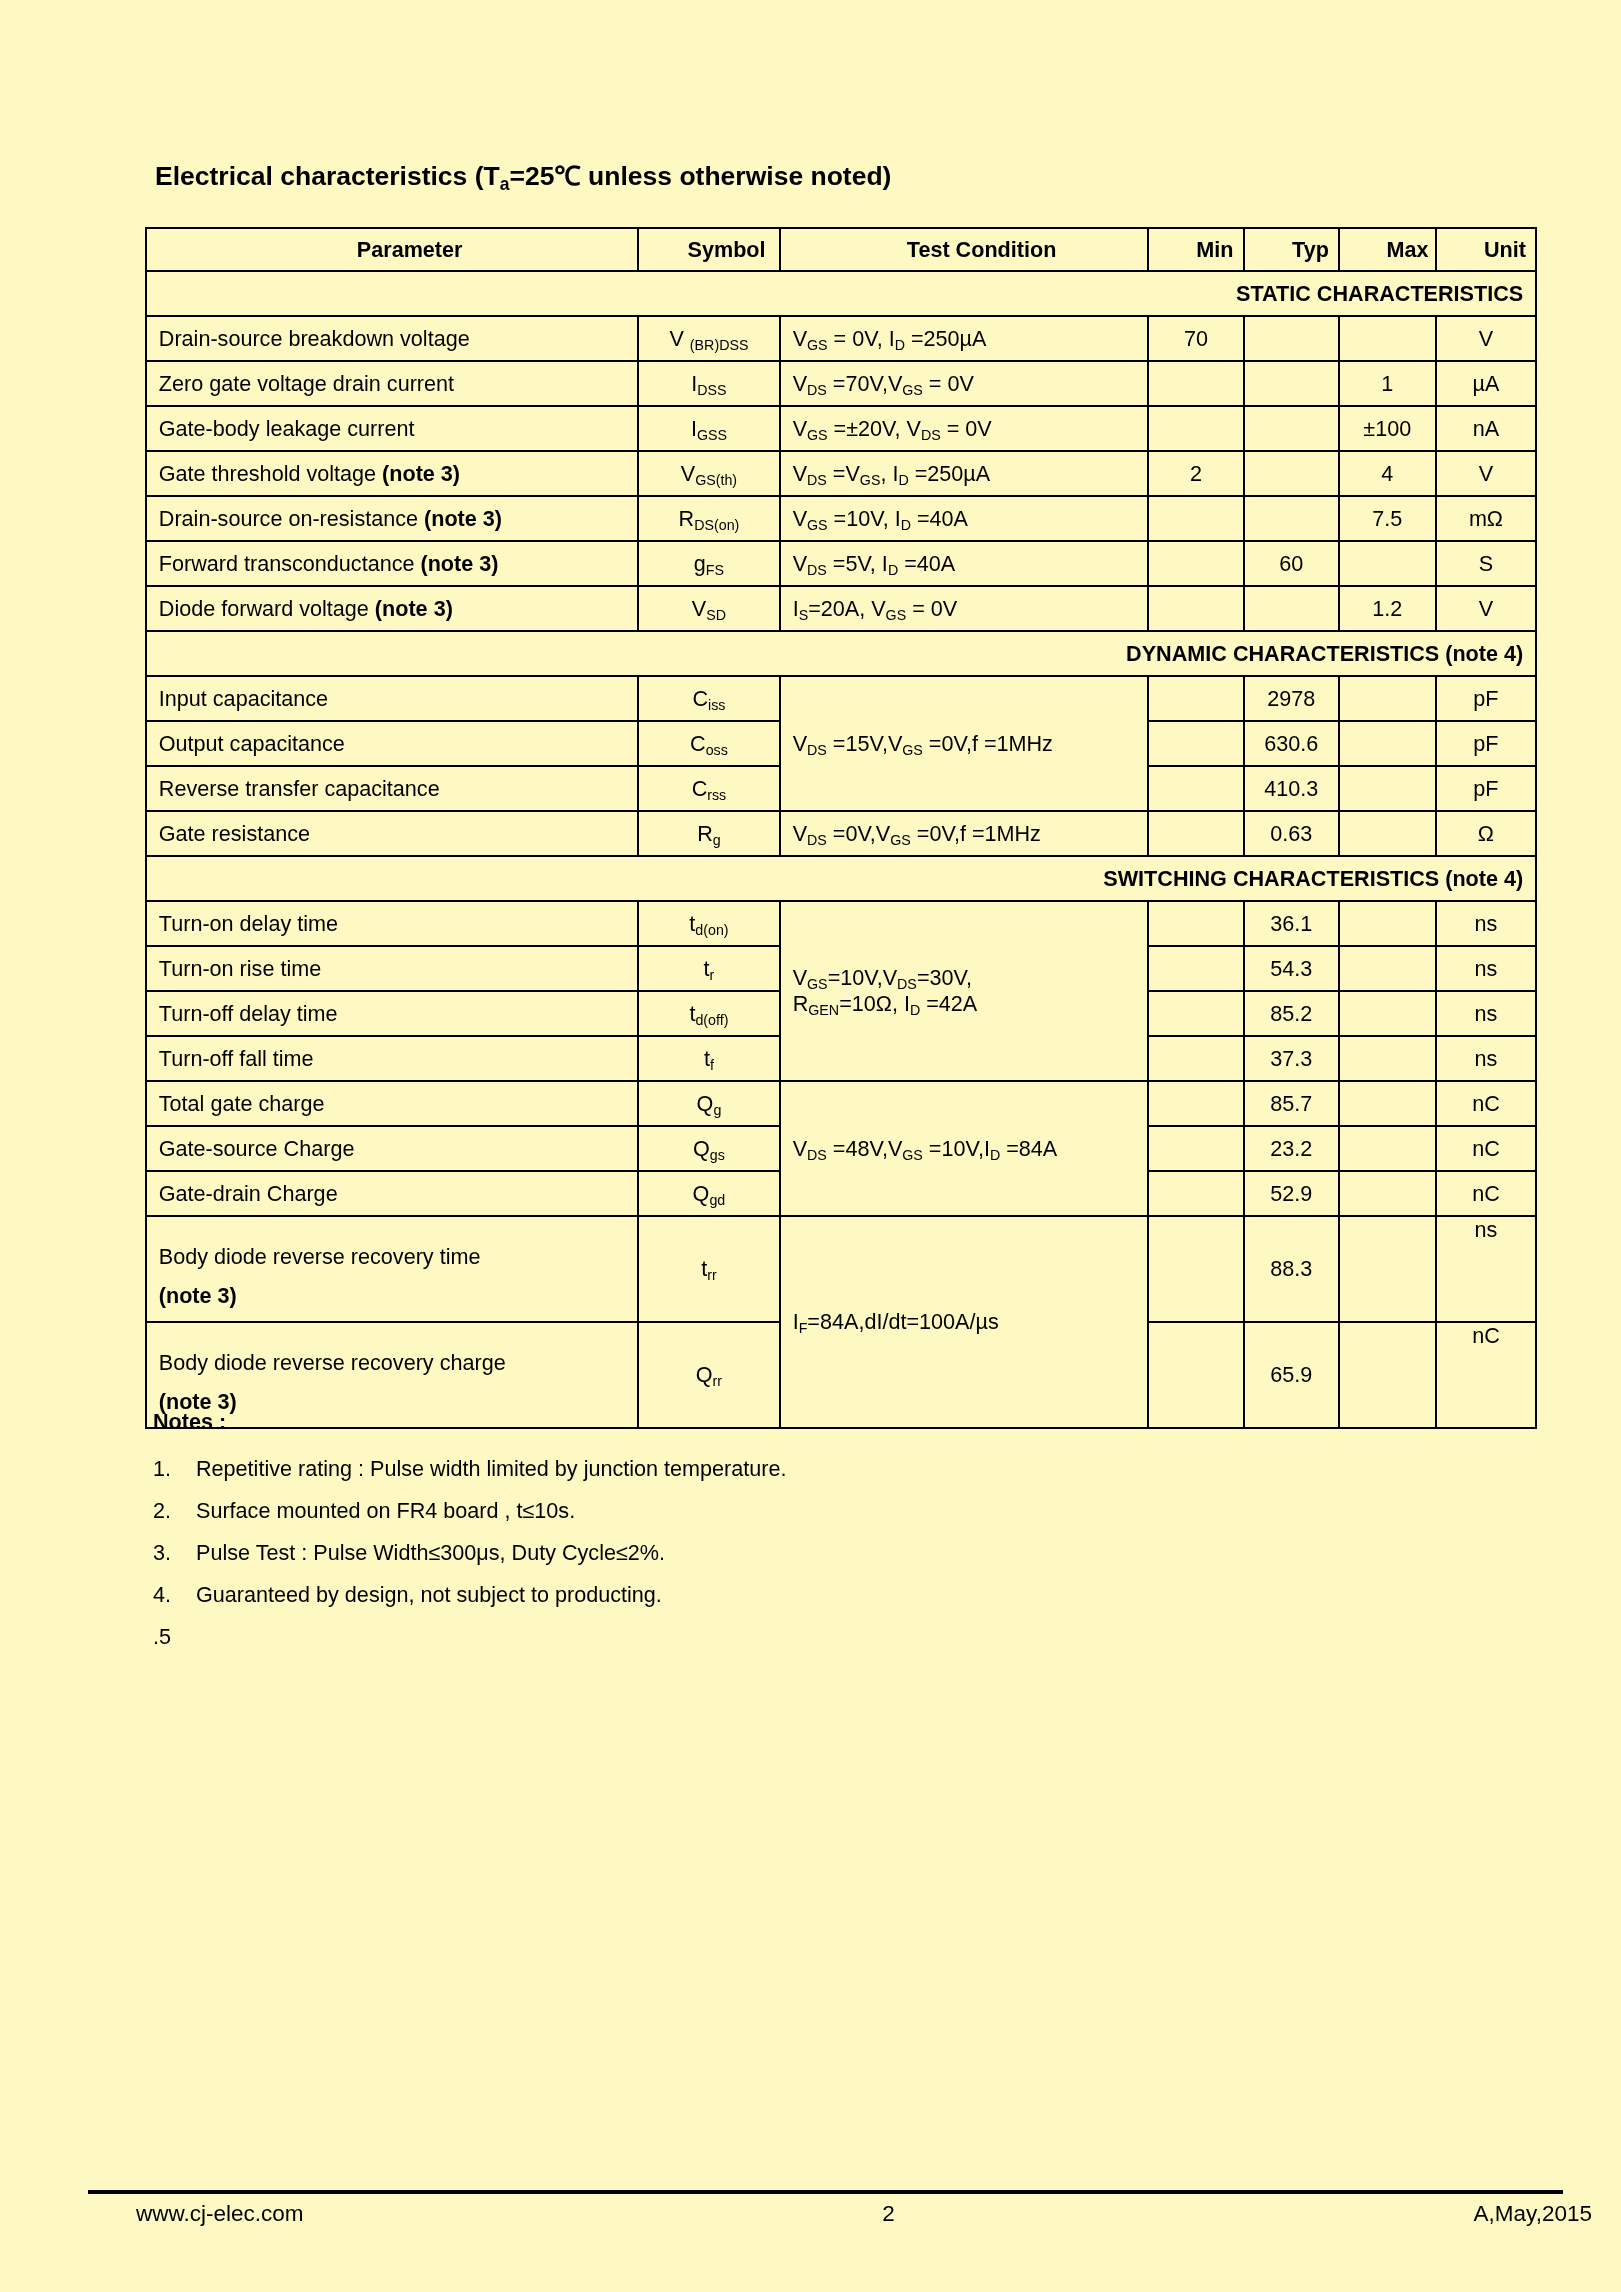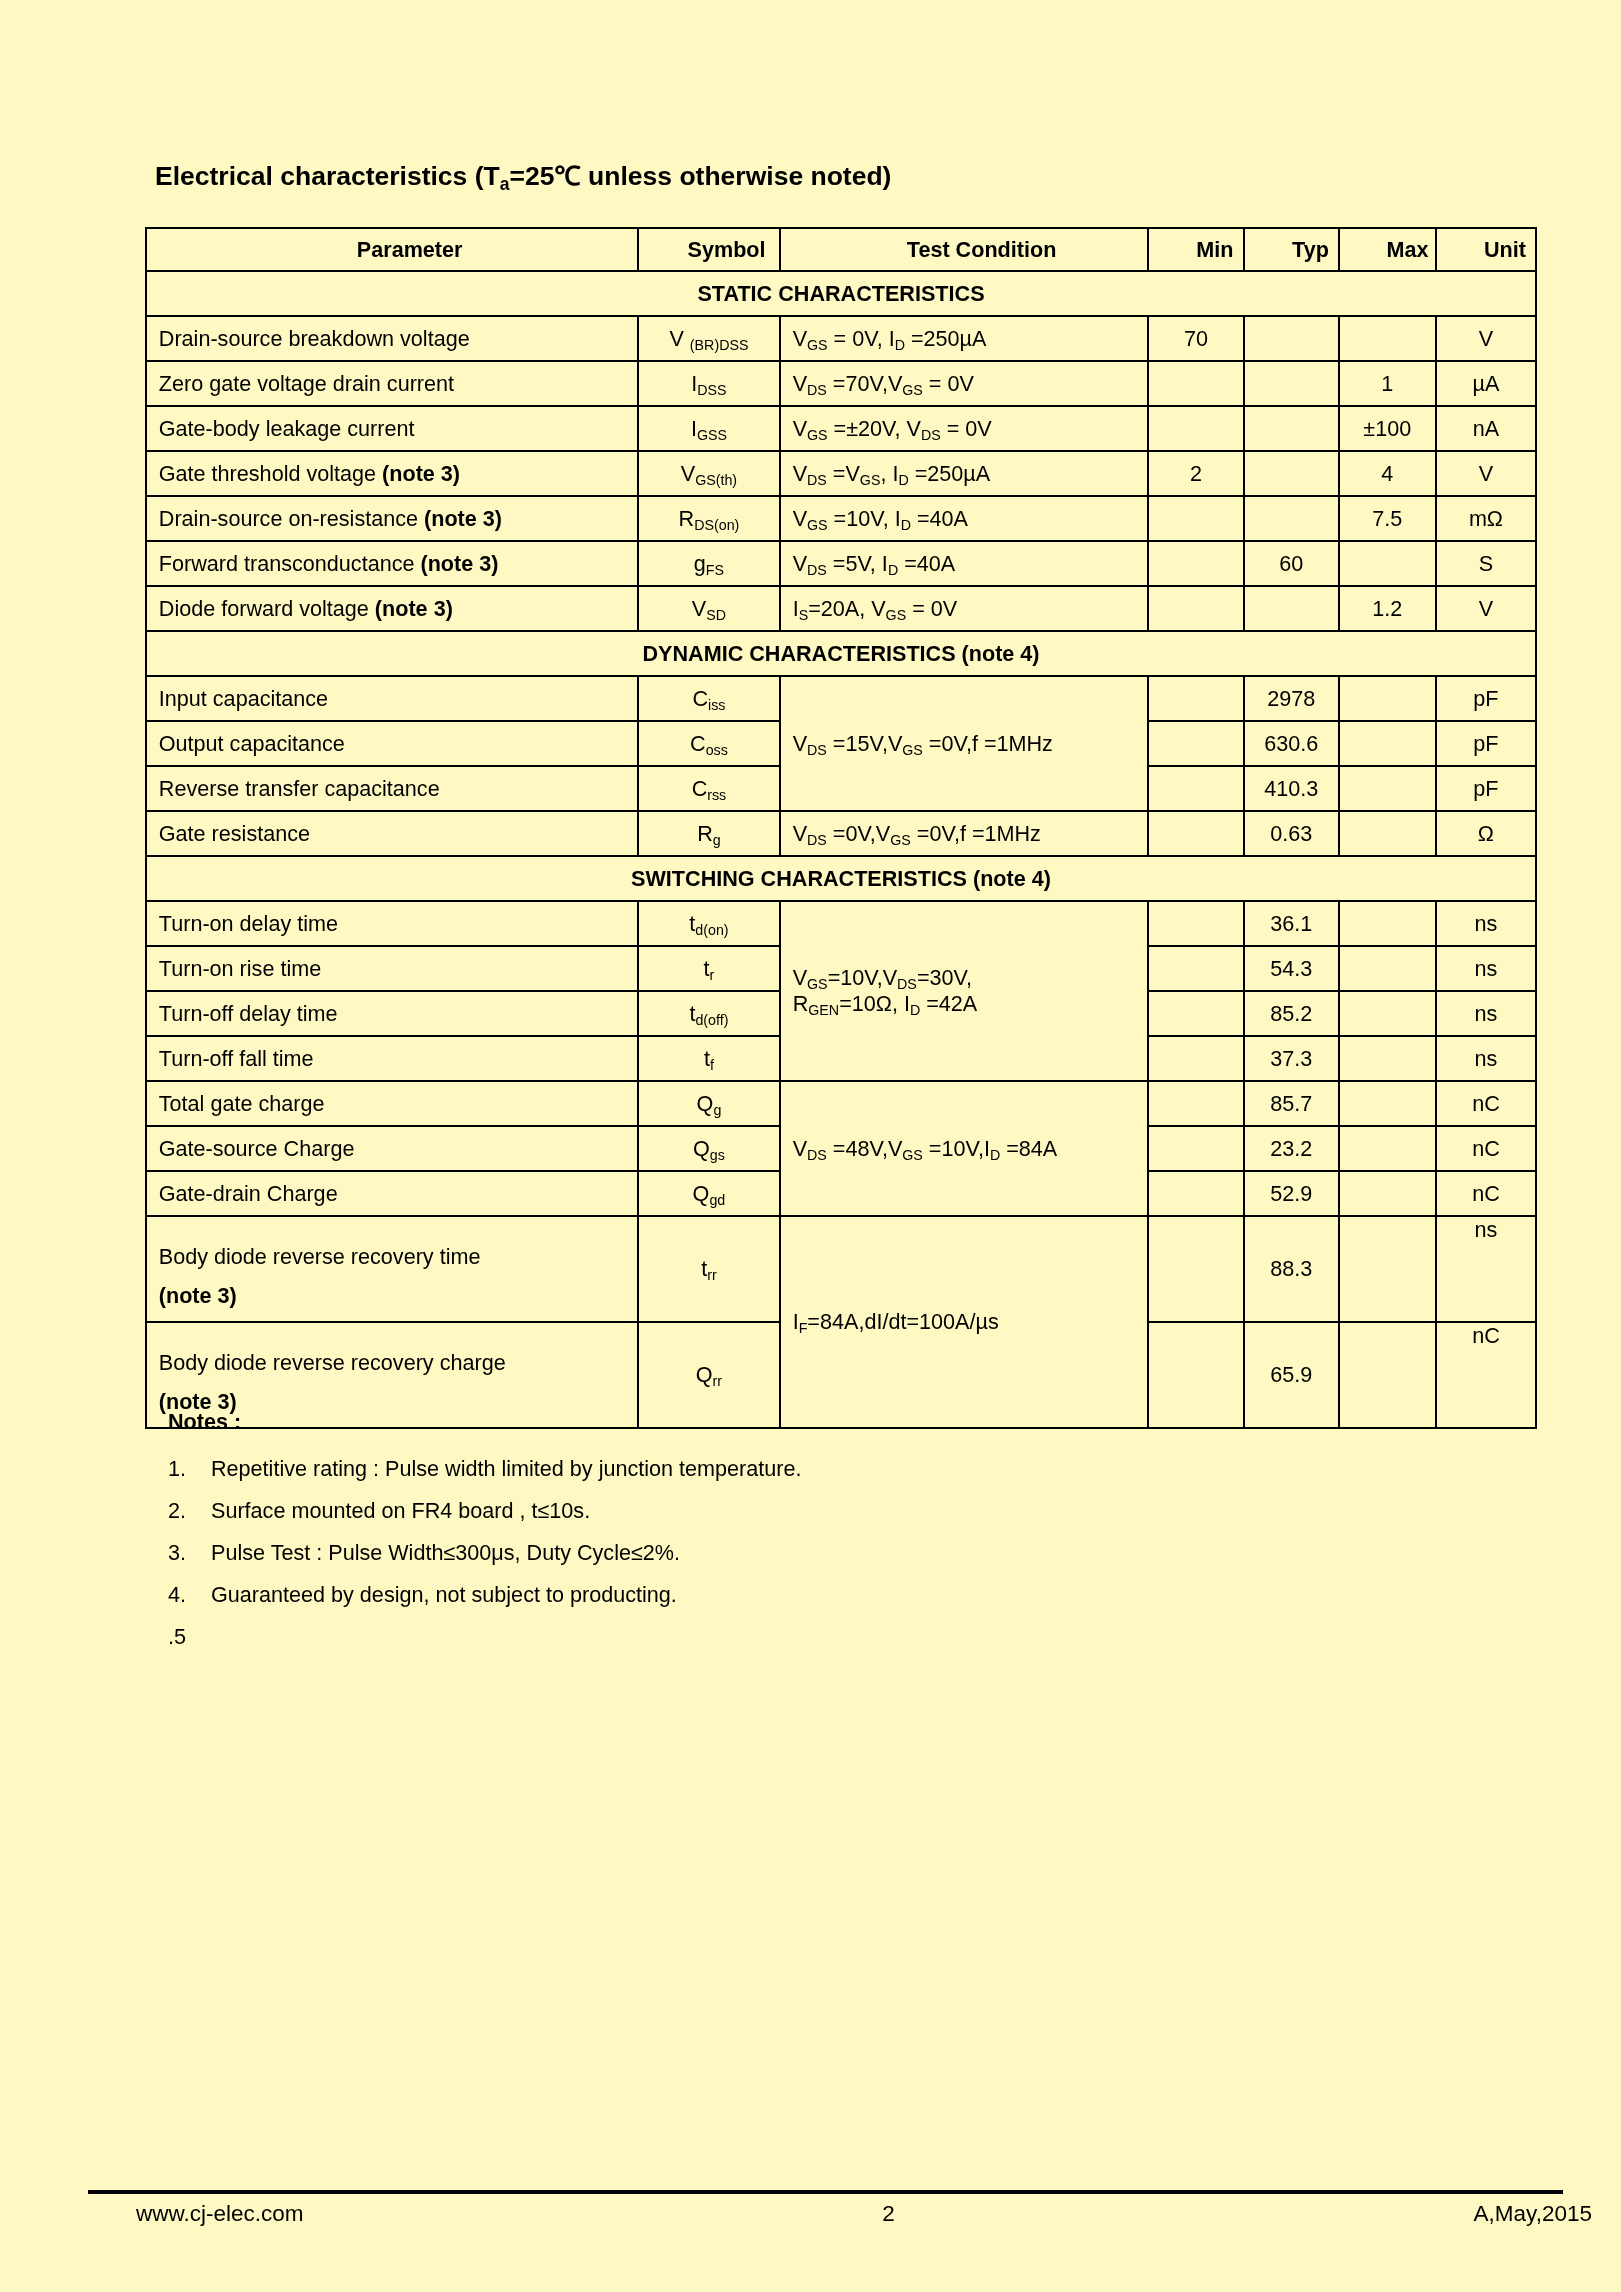--- a/index.html
+++ b/index.html
@@ -30,30 +30,30 @@
     height:43px;
     overflow:hidden;
   }
   table.chars thead th{
     font-weight:bold;text-align:center;
     border-bottom:2.9px solid #000;
     height:41px;
     padding-left:47px;
   }
   tr.sectionRow td{
-    font-weight:bold;text-align:center;
+    font-weight:bold;text-align:right;
   }
   td.param{text-align:left;}
   td.cond{text-align:left;}
   td.c{text-align:center;}
   tr.tall td{height:84px;}
   tr.tall td.param{vertical-align:top;padding-top:20px;line-height:39px;}
   td.unitTop{vertical-align:top;padding-top:9.8px;}
   .notes{
-    position:absolute;left:168px;top:1409px;width:1215px;
+    position:absolute;left:153px;top:1409px;width:1215px;
     font-size:21.6px;
   }
   .notes .notesLabel{font-weight:bold;margin-bottom:21.6px;}
   .noteItem{display:flex;margin-bottom:18.6px;line-height:23.5px;}
   .noteNum{min-width:43px;flex:0 0 43px;}
   .footerLine{
     position:absolute;left:88px;top:2190px;width:1475px;height:3.9px;background:#000;
   }
   .footerRow{
     position:absolute;left:88px;top:2201px;width:1456px;

